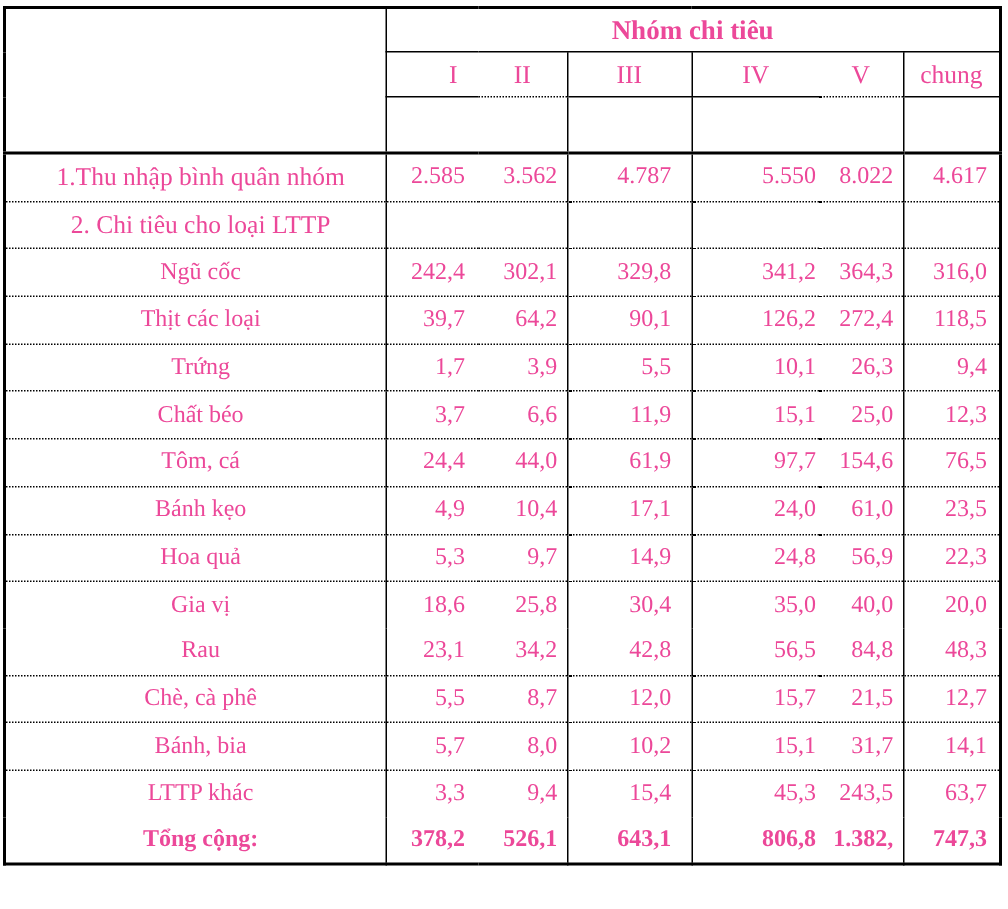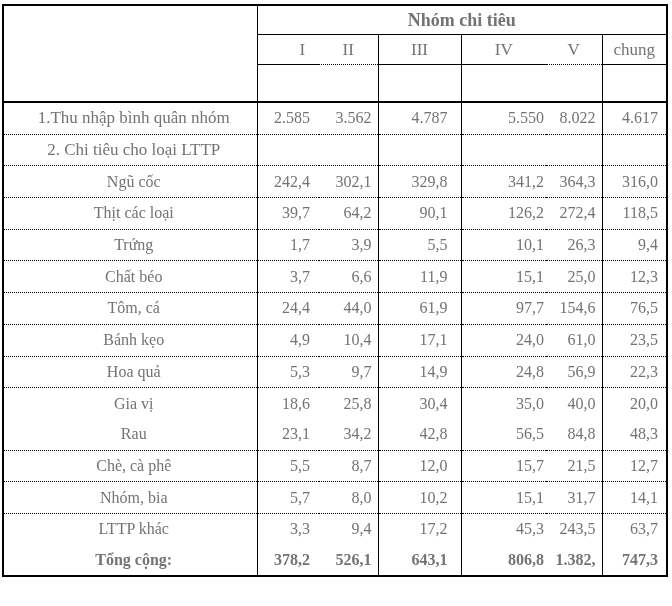--- a/index.html
+++ b/index.html
@@ -4,21 +4,21 @@
 <style>
   html,body{margin:0;padding:0;background:#ffffff;}
   .page{width:672px;height:606px;background:#ffffff;position:relative;overflow:hidden;}
   table.doc{
     border-collapse:collapse;
     table-layout:fixed;
     width:664px;
     margin:4px 0 0 2px;
     border:2px solid #000;
     font-family:"Liberation Serif","DejaVu Serif",serif;
-    color:#737373;
+    color:#ec4899;
   }
   td{padding:0;overflow:hidden;white-space:nowrap;font-size:16px;}
   
   col.c-label{width:254px;}
   col.c-i{width:62px;}
   col.c-ii{width:59px;}
   col.c-iii{width:83px;}
   col.c-iv{width:85px;}
   col.c-v{width:56px;}
   col.c-chung{width:65px;}
@@ -185,33 +185,33 @@
         <tr>
           <td class="lab vr">Chè, cà phê</td>
           <td class="num p1">5,5</td>
           <td class="num p2 vr">8,7</td>
           <td class="num p3 vr">12,0</td>
           <td class="num p4">15,7</td>
           <td class="num p5 vr">21,5</td>
           <td class="num p6">12,7</td>
         </tr>
         <tr>
-          <td class="lab vr">Nhóm, bia</td>
+          <td class="lab vr">Bánh, bia</td>
           <td class="num p1">5,7</td>
           <td class="num p2 vr">8,0</td>
           <td class="num p3 vr">10,2</td>
           <td class="num p4">15,1</td>
           <td class="num p5 vr">31,7</td>
           <td class="num p6">14,1</td>
         </tr>
         <tr class="nosep">
           <td class="lab vr">LTTP khác</td>
           <td class="num p1">3,3</td>
           <td class="num p2 vr">9,4</td>
-          <td class="num p3 vr">17,2</td>
+          <td class="num p3 vr">15,4</td>
           <td class="num p4">45,3</td>
           <td class="num p5 vr">243,5</td>
           <td class="num p6">63,7</td>
         </tr>
         <tr class="bold">
           <td class="lab vr">Tổng cộng:</td>
           <td class="num p1">378,2</td>
           <td class="num p2 vr">526,1</td>
           <td class="num p3 vr">643,1</td>
           <td class="num p4">806,8</td>

